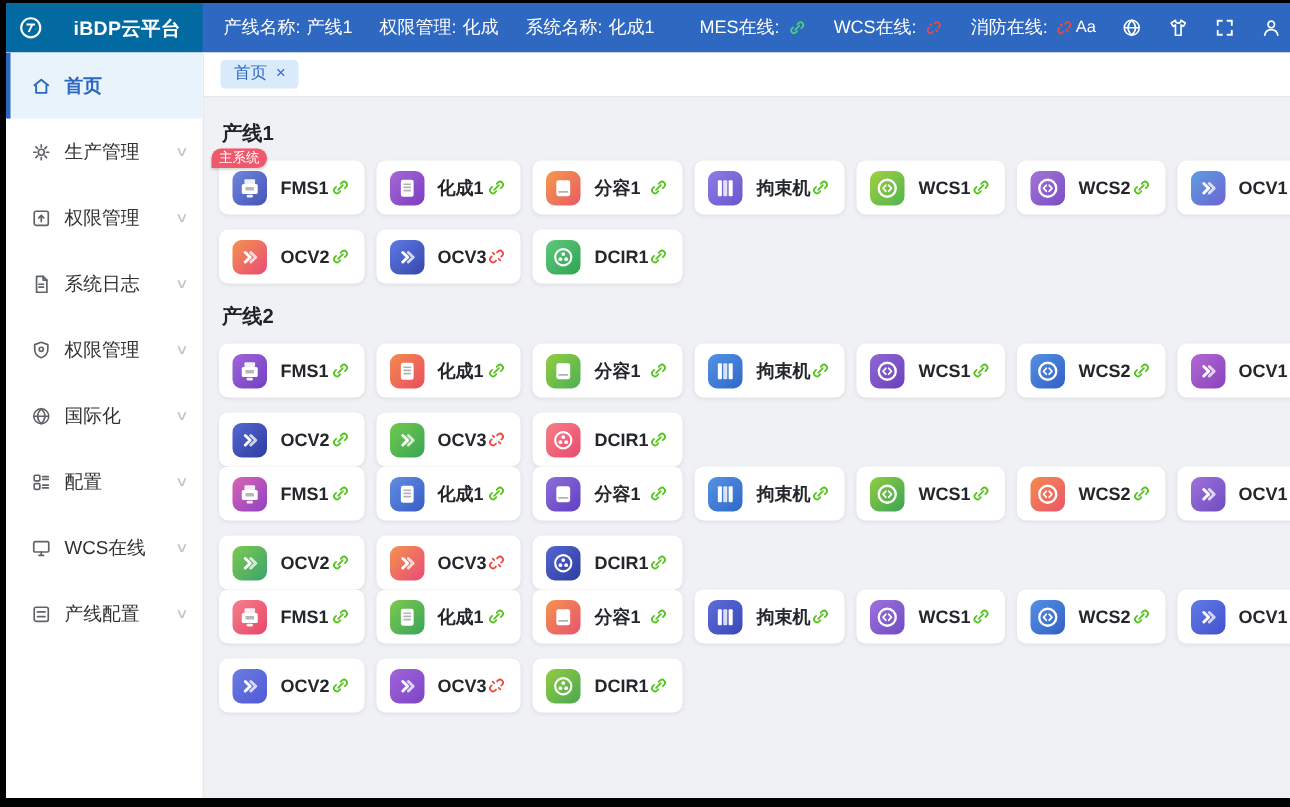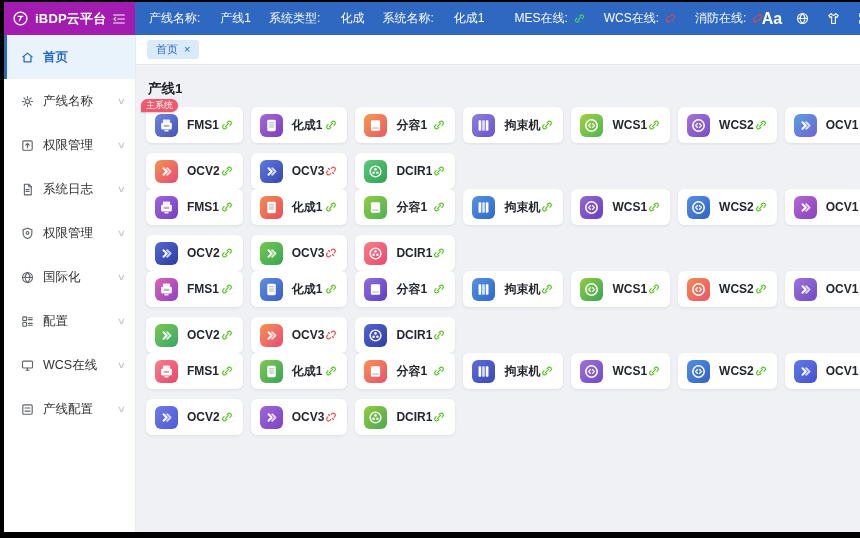--- a/index.html
+++ b/index.html
@@ -1,33 +1,33 @@
 <!DOCTYPE html>
 <html><head>
 <meta charset="utf-8">
 <style>
   html,body{margin:0;padding:0;width:860px;height:538px;overflow:hidden;background:#000;
     font-family:"Liberation Sans","DejaVu Sans",sans-serif;}
   .app{position:absolute;left:4px;top:2px;width:856px;height:530px;background:#eff1f4;display:flex;flex-direction:column;overflow:hidden;}
   
   .header{height:33px;flex:0 0 33px;background:#2e68c0;display:flex;align-items:center;color:#fff;}
-  .logo-block{width:131px;flex:0 0 131px;height:100%;background:#a21caf;display:flex;align-items:center;padding:0 8px;box-sizing:border-box;}
+  .logo-block{width:131px;flex:0 0 131px;height:100%;background:#0369a1;display:flex;align-items:center;padding:0 8px;box-sizing:border-box;gap:14px;}
   .logo-mark{width:17px;height:17px;flex:0 0 17px;}
   .logo-text{font-size:13px;font-weight:bold;margin-left:6px;white-space:nowrap;letter-spacing:.2px;}
   .collapse{margin-left:auto;width:16px;height:16px;cursor:pointer;opacity:.95;}
   .hinfo{display:flex;align-items:center;gap:18px;margin-left:14px;font-size:12px;}
-  .hinfo-item{display:flex;gap:20px;white-space:nowrap;}
+  .hinfo-item{display:flex;gap:4px;white-space:nowrap;}
   .hdivider{width:1px;height:15px;background:rgba(255,255,255,.35);margin:0 14px 0 16px;}
   .hstatus{display:flex;align-items:flex-end;gap:18px;font-size:12px;}
   .hstatus-item{display:flex;align-items:center;gap:5px;white-space:nowrap;}
   .hstatus-item .lnk{width:13px;height:13px;display:inline-block;}
   .st-online{color:#4ad86e;}  .st-offline{color:#f0483e;}
   .hactions{margin-left:auto;display:flex;align-items:center;gap:16px;padding-right:15px;}
   .hact{width:15px;height:15px;color:#fff;cursor:pointer;display:flex;align-items:center;justify-content:center;}
-  .hact .aa{font-size:16px;font-weight:bold;line-height:1;}
+  .hact .aa{font-size:11px;font-weight:normal;line-height:1;}
   .hact svg{width:15px;height:15px;}
   
   .bodyrow{flex:1;display:flex;min-height:0;}
   .sidebar{width:131px;flex:0 0 131px;background:#fff;border-right:1px solid #e8eaee;overflow:hidden;}
   .side-item{height:44px;display:flex;align-items:center;padding-left:13px;cursor:pointer;border-left:3px solid transparent;box-sizing:border-box;}
   .side-item .s-ic{width:15px;height:15px;color:#5f6368;flex:0 0 15px;}
   .side-item .s-ic svg{width:15px;height:15px;display:block;}
   .side-item .s-label{font-size:12.5px;color:#303133;margin-left:8px;white-space:nowrap;}
   .side-item .s-chev{margin-left:auto;margin-right:10px;color:#c0c4cc;font-size:9px;transform:scaleX(1.4);}
   .side-item.active{background:#e9f3fc;border-left-color:#2d68c0;}
@@ -67,21 +67,21 @@
             <path d="M4 6h16M10 12h10M4 18h16M7 9.5 4.5 12 7 14.5"></path>
           </svg>
       </span>
     </div>
     <div class="hinfo">
         <div class="hinfo-item">
     <span>产线名称:</span>
     <span>产线1</span>
   </div>
         <div class="hinfo-item">
-    <span>系统类型:</span>
+    <span>权限管理:</span>
     <span>化成</span>
   </div>
         <div class="hinfo-item">
     <span>系统名称:</span>
     <span>化成1</span>
   </div>
       </div>
     <div class="hdivider"></div>
     <div class="hstatus">
         <div class="hstatus-item">
@@ -151,21 +151,21 @@
     <span class="s-label">首页</span>
     <span class="s-chev" style="visibility: hidden;">∨</span>
   </div>
         <div class="side-item">
     <span class="s-ic">
             <svg viewBox="0 0 24 24" fill="none" stroke="currentColor" stroke-width="1.8" stroke-linecap="round">
               <circle cx="12" cy="12" r="3.2"></circle>
               <path d="M12 4v2.5M12 17.5V20M4 12h2.5M17.5 12H20M6.3 6.3l1.8 1.8M15.9 15.9l1.8 1.8M17.7 6.3l-1.8 1.8M8.1 15.9l-1.8 1.8"></path>
             </svg>
           </span>
-    <span class="s-label">产线名称</span>
+    <span class="s-label">生产管理</span>
     <span class="s-chev" style="visibility: visible;">∨</span>
   </div>
         <div class="side-item">
     <span class="s-ic">
             <svg viewBox="0 0 24 24" fill="none" stroke="currentColor" stroke-width="1.8" stroke-linejoin="round" stroke-linecap="round">
               <rect x="4.5" y="4.5" width="15" height="15" rx="2"></rect>
               <path d="M12 15.5v-6M9.3 11.5 12 8.8l2.7 2.7"></path>
             </svg>
           </span>
     <span class="s-label">权限管理</span>
@@ -407,20 +407,21 @@
                   <svg viewBox="0 0 24 24" fill="none" stroke="currentColor" stroke-width="2" stroke-linecap="round">
                     <path d="M9.3 14.7l5.4-5.4"></path>
                     <path d="M12.2 7.8l1.6-1.6a3.4 3.4 0 0 1 4.8 4.8l-1.6 1.6"></path>
                     <path d="M11.8 16.2l-1.6 1.6a3.4 3.4 0 0 1-4.8-4.8l1.6-1.6"></path>
                   </svg>
                 </span>
   </div>
             </div>
   </div>
           <div class="section">
+    <div class="section-title">产线2</div>
     <div class="grid">
               <div class="card">
     <span class="card-icon" style="background: linear-gradient(135deg, rgb(160, 101, 218), rgb(115, 64, 192));">
                   <svg viewBox="0 0 24 24">
                     <rect x="7" y="3.5" width="10" height="5.5" rx="1" fill="#fff" opacity=".9"></rect>
                     <rect x="4.5" y="8" width="15" height="9.5" rx="1.5" fill="#fff"></rect>
                     <rect x="8" y="10.8" width="8" height="3.4" rx=".6" fill="rgba(0,0,0,.28)"></rect>
                     <rect x="9" y="18.2" width="6" height="2.4" rx="1" fill="#fff" opacity=".9"></rect>
                   </svg>
                 </span>

